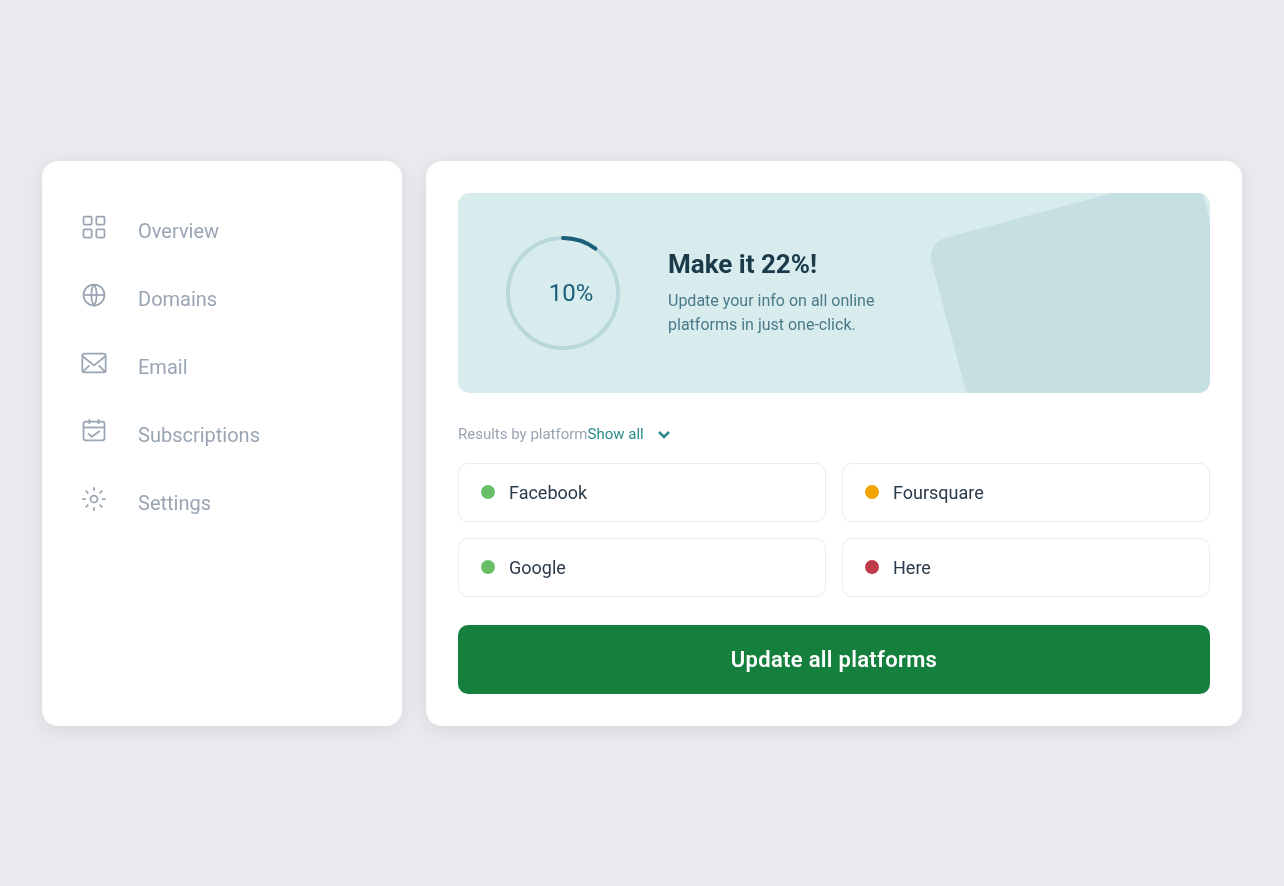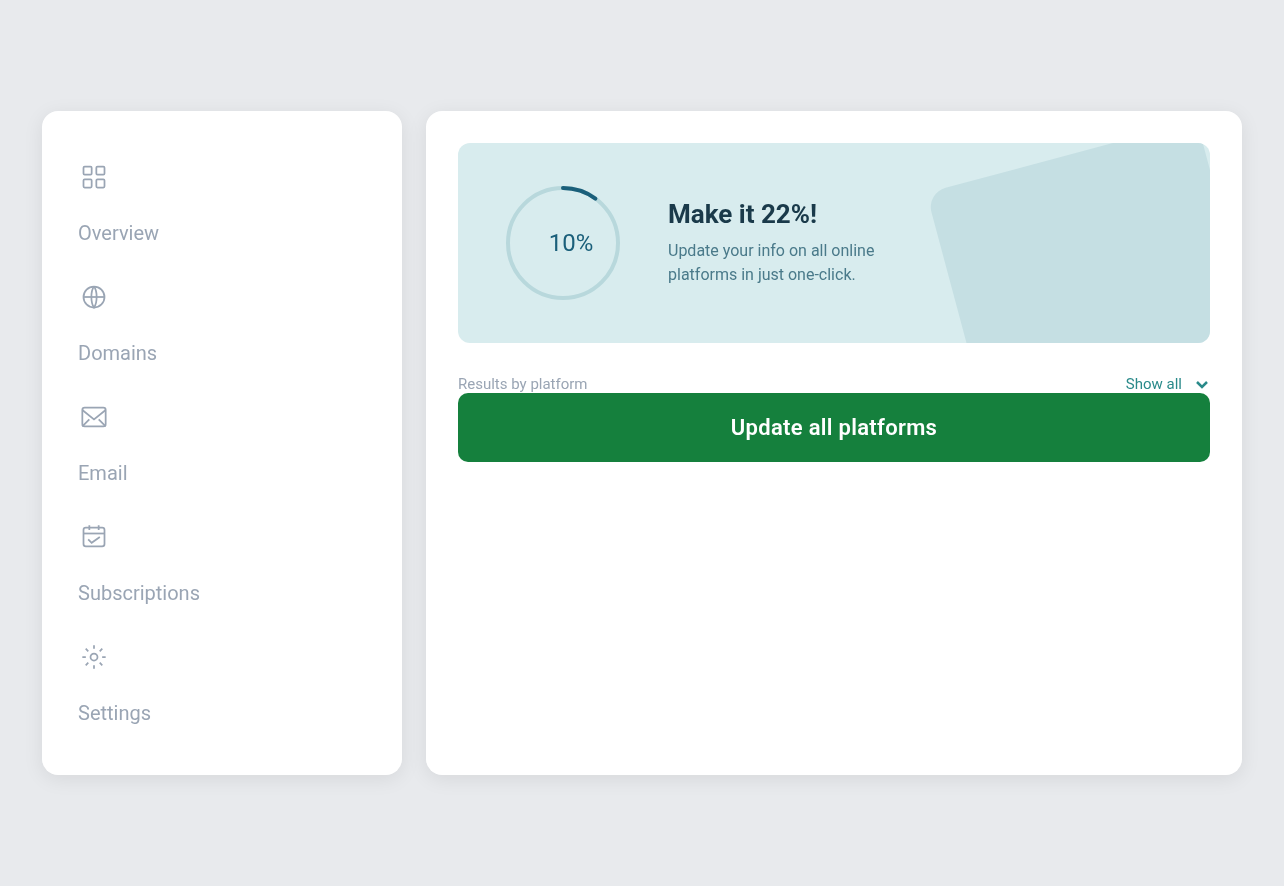--- a/index.html
+++ b/index.html
@@ -26,27 +26,26 @@
       background: #ffffff;
       border-radius: 16px;
       padding: 32px 24px;
       width: 360px;
       flex-shrink: 0;
       box-shadow: 0 4px 20px rgba(0,0,0,0.08);
     }
 
     .nav-item {
       display: flex;
-      align-items: flex-start;
+      align-items: flex-end;
       gap: 28px;
       padding: 18px 12px;
       border-radius: 10px;
       cursor: pointer;
       text-decoration: none;
-      flex-direction: column;
     }
 
     .nav-item.active .nav-label {
       color: #2e6b8e;
       font-weight: 600;
     }
 
     .nav-item.active .nav-icon svg {
       stroke: #2e6b8e;
     }
@@ -159,22 +158,22 @@
     .hero-subtitle {
       font-size: 16px;
       color: #4a7a8a;
       line-height: 1.5;
       max-width: 260px;
     }
 
     
     .results-header {
       display: flex;
-      justify-content: space-between;
-      align-items: center;
+      align-items: center;
+      margin-bottom: 20px;
     }
 
     .results-label {
       font-size: 15px;
       color: #9aa5b4;
     }
 
     .show-all-btn {
       display: flex;
       align-items: center;
@@ -332,19 +331,42 @@
       <span class="results-label">Results by platform</span>
       <button class="show-all-btn">
         <span>Show all</span>
         <svg viewBox="0 0 16 16">
           <polyline points="3 6 8 11 13 6"></polyline>
         </svg>
       </button>
     </div>
 
     
+    <div class="platform-grid">
+
+      <div class="platform-card">
+        <div class="platform-dot" style="background-color: #6abf69;"></div>
+        <span class="platform-name">Facebook</span>
+      </div>
+
+      <div class="platform-card">
+        <div class="platform-dot" style="background-color: #f0a500;"></div>
+        <span class="platform-name">Foursquare</span>
+      </div>
+
+      <div class="platform-card">
+        <div class="platform-dot" style="background-color: #6abf69;"></div>
+        <span class="platform-name">Google</span>
+      </div>
+
+      <div class="platform-card">
+        <div class="platform-dot" style="background-color: #c0394a;"></div>
+        <span class="platform-name">Here</span>
+      </div>
+
+    </div>
 
     
     <button class="update-btn">Update all platforms</button>
 
   </main>
 
 </div>
 
 </body></html>

